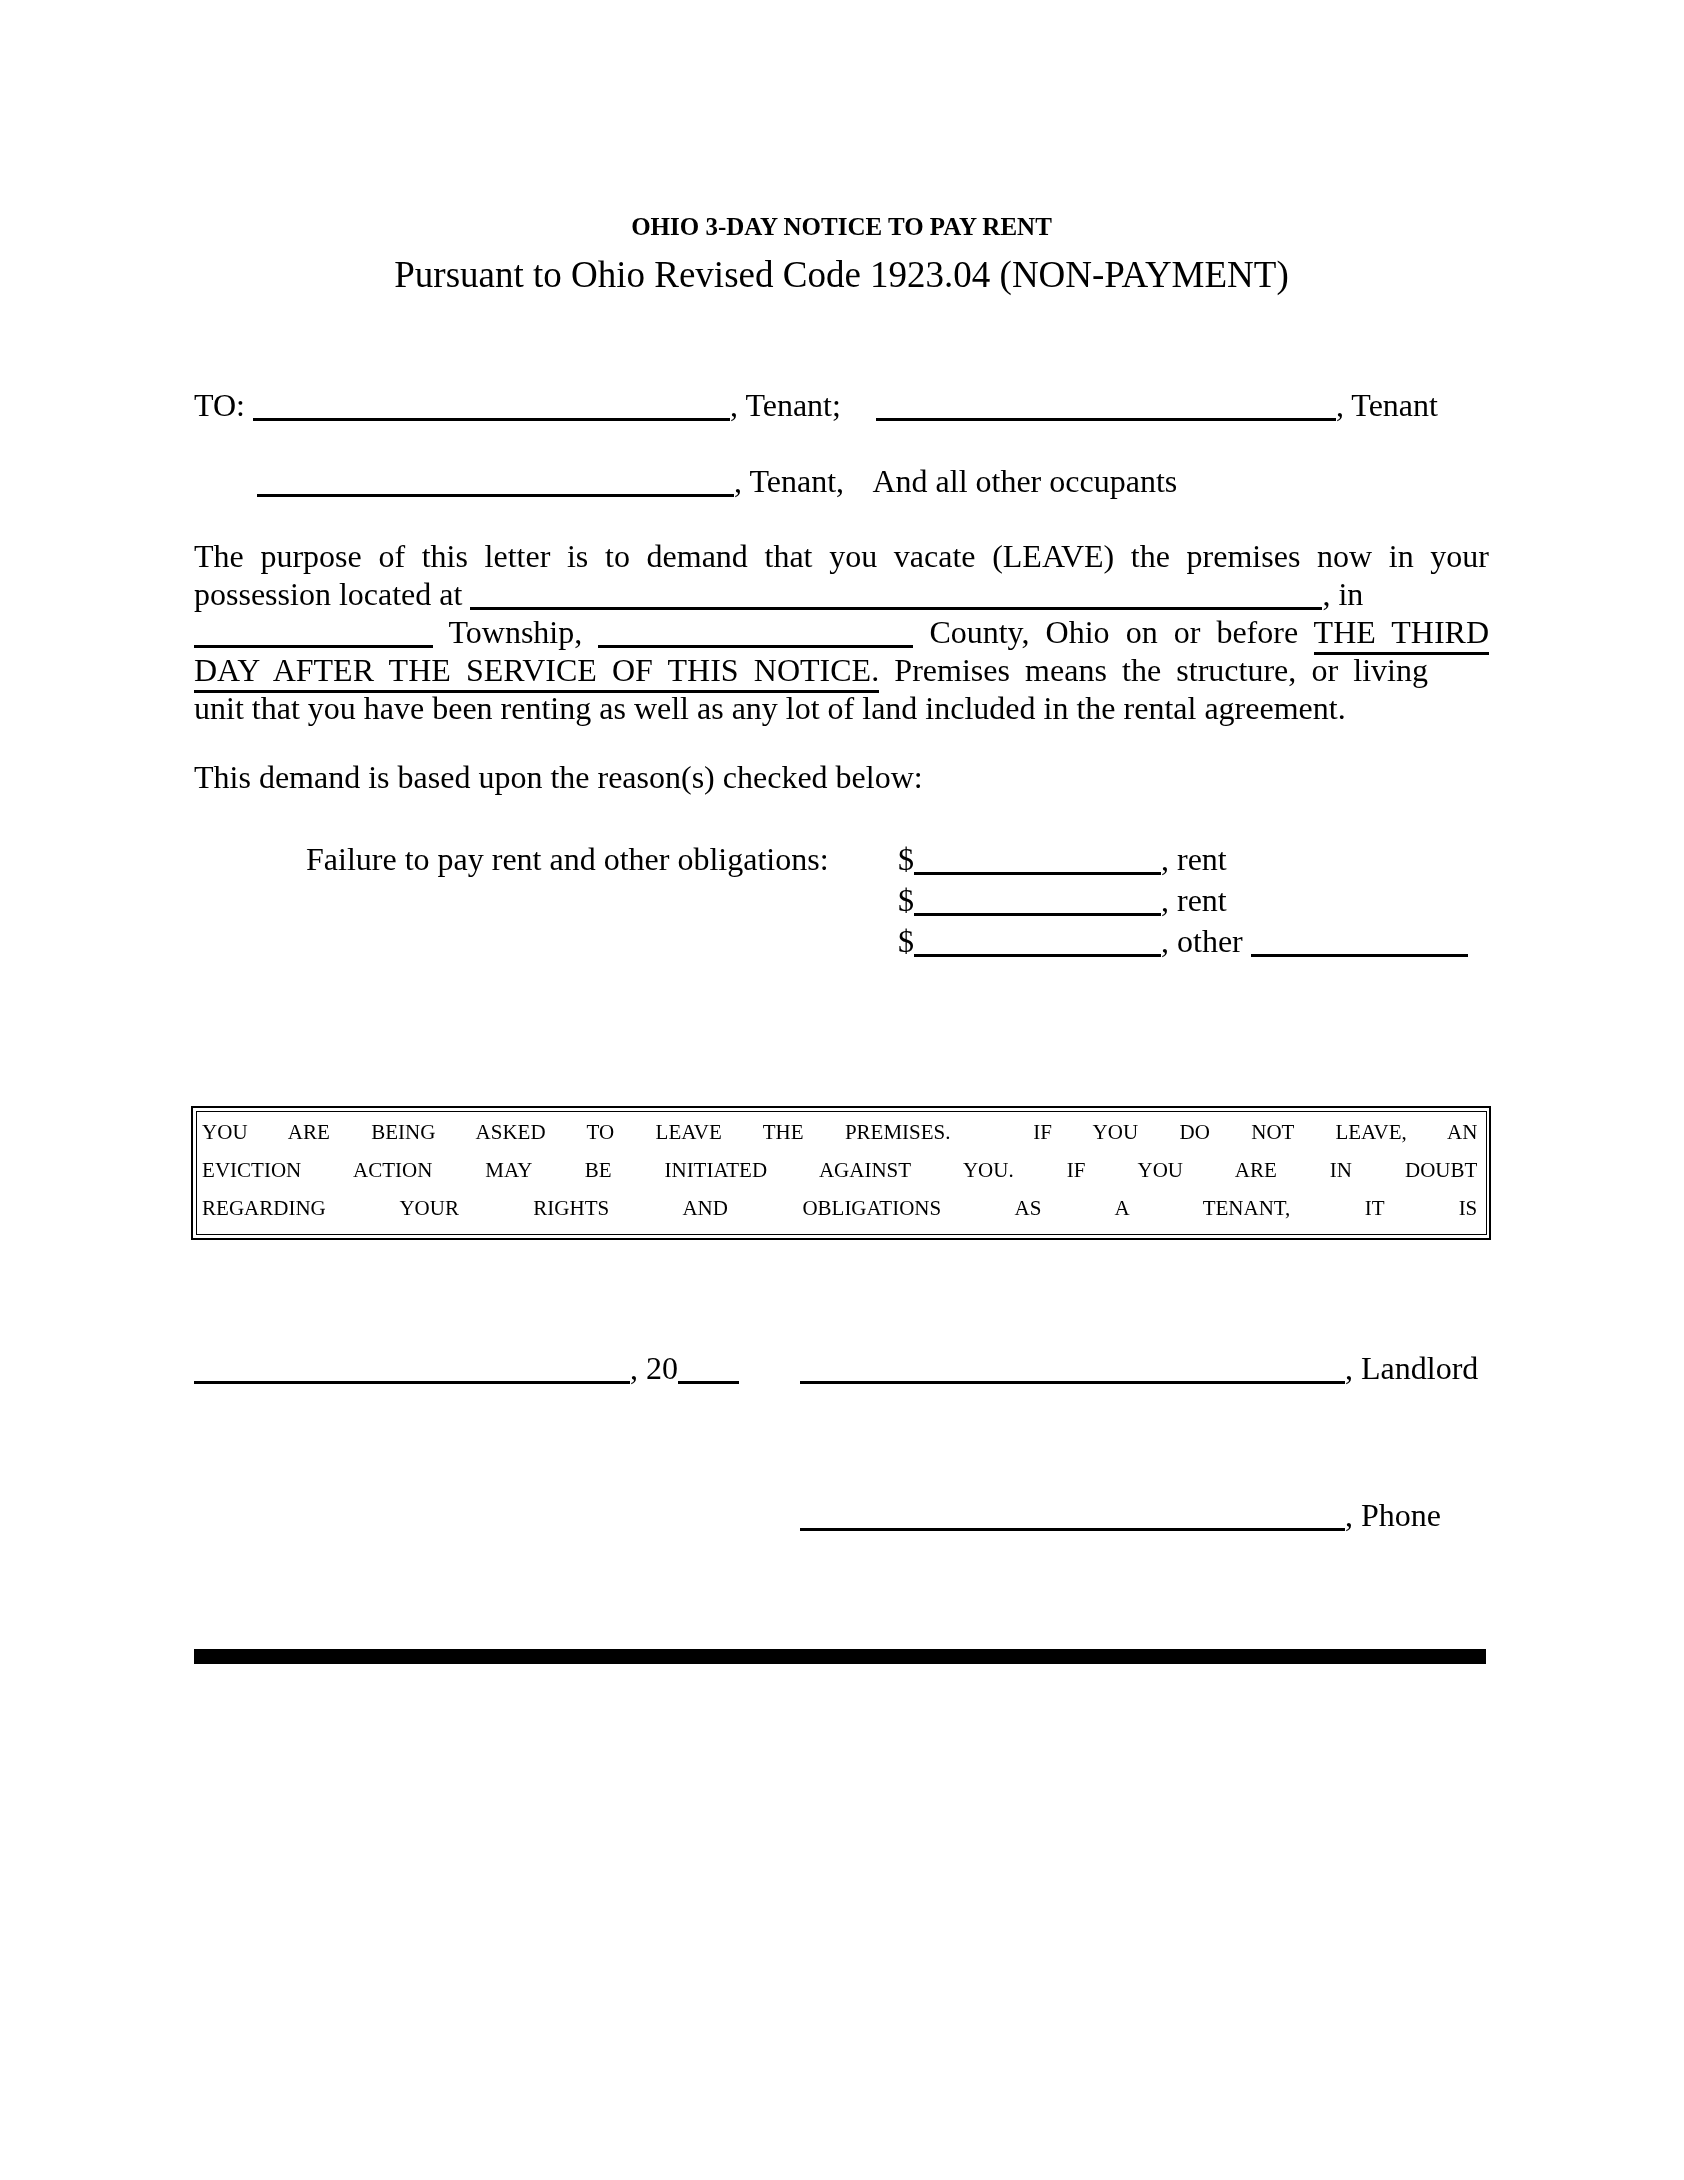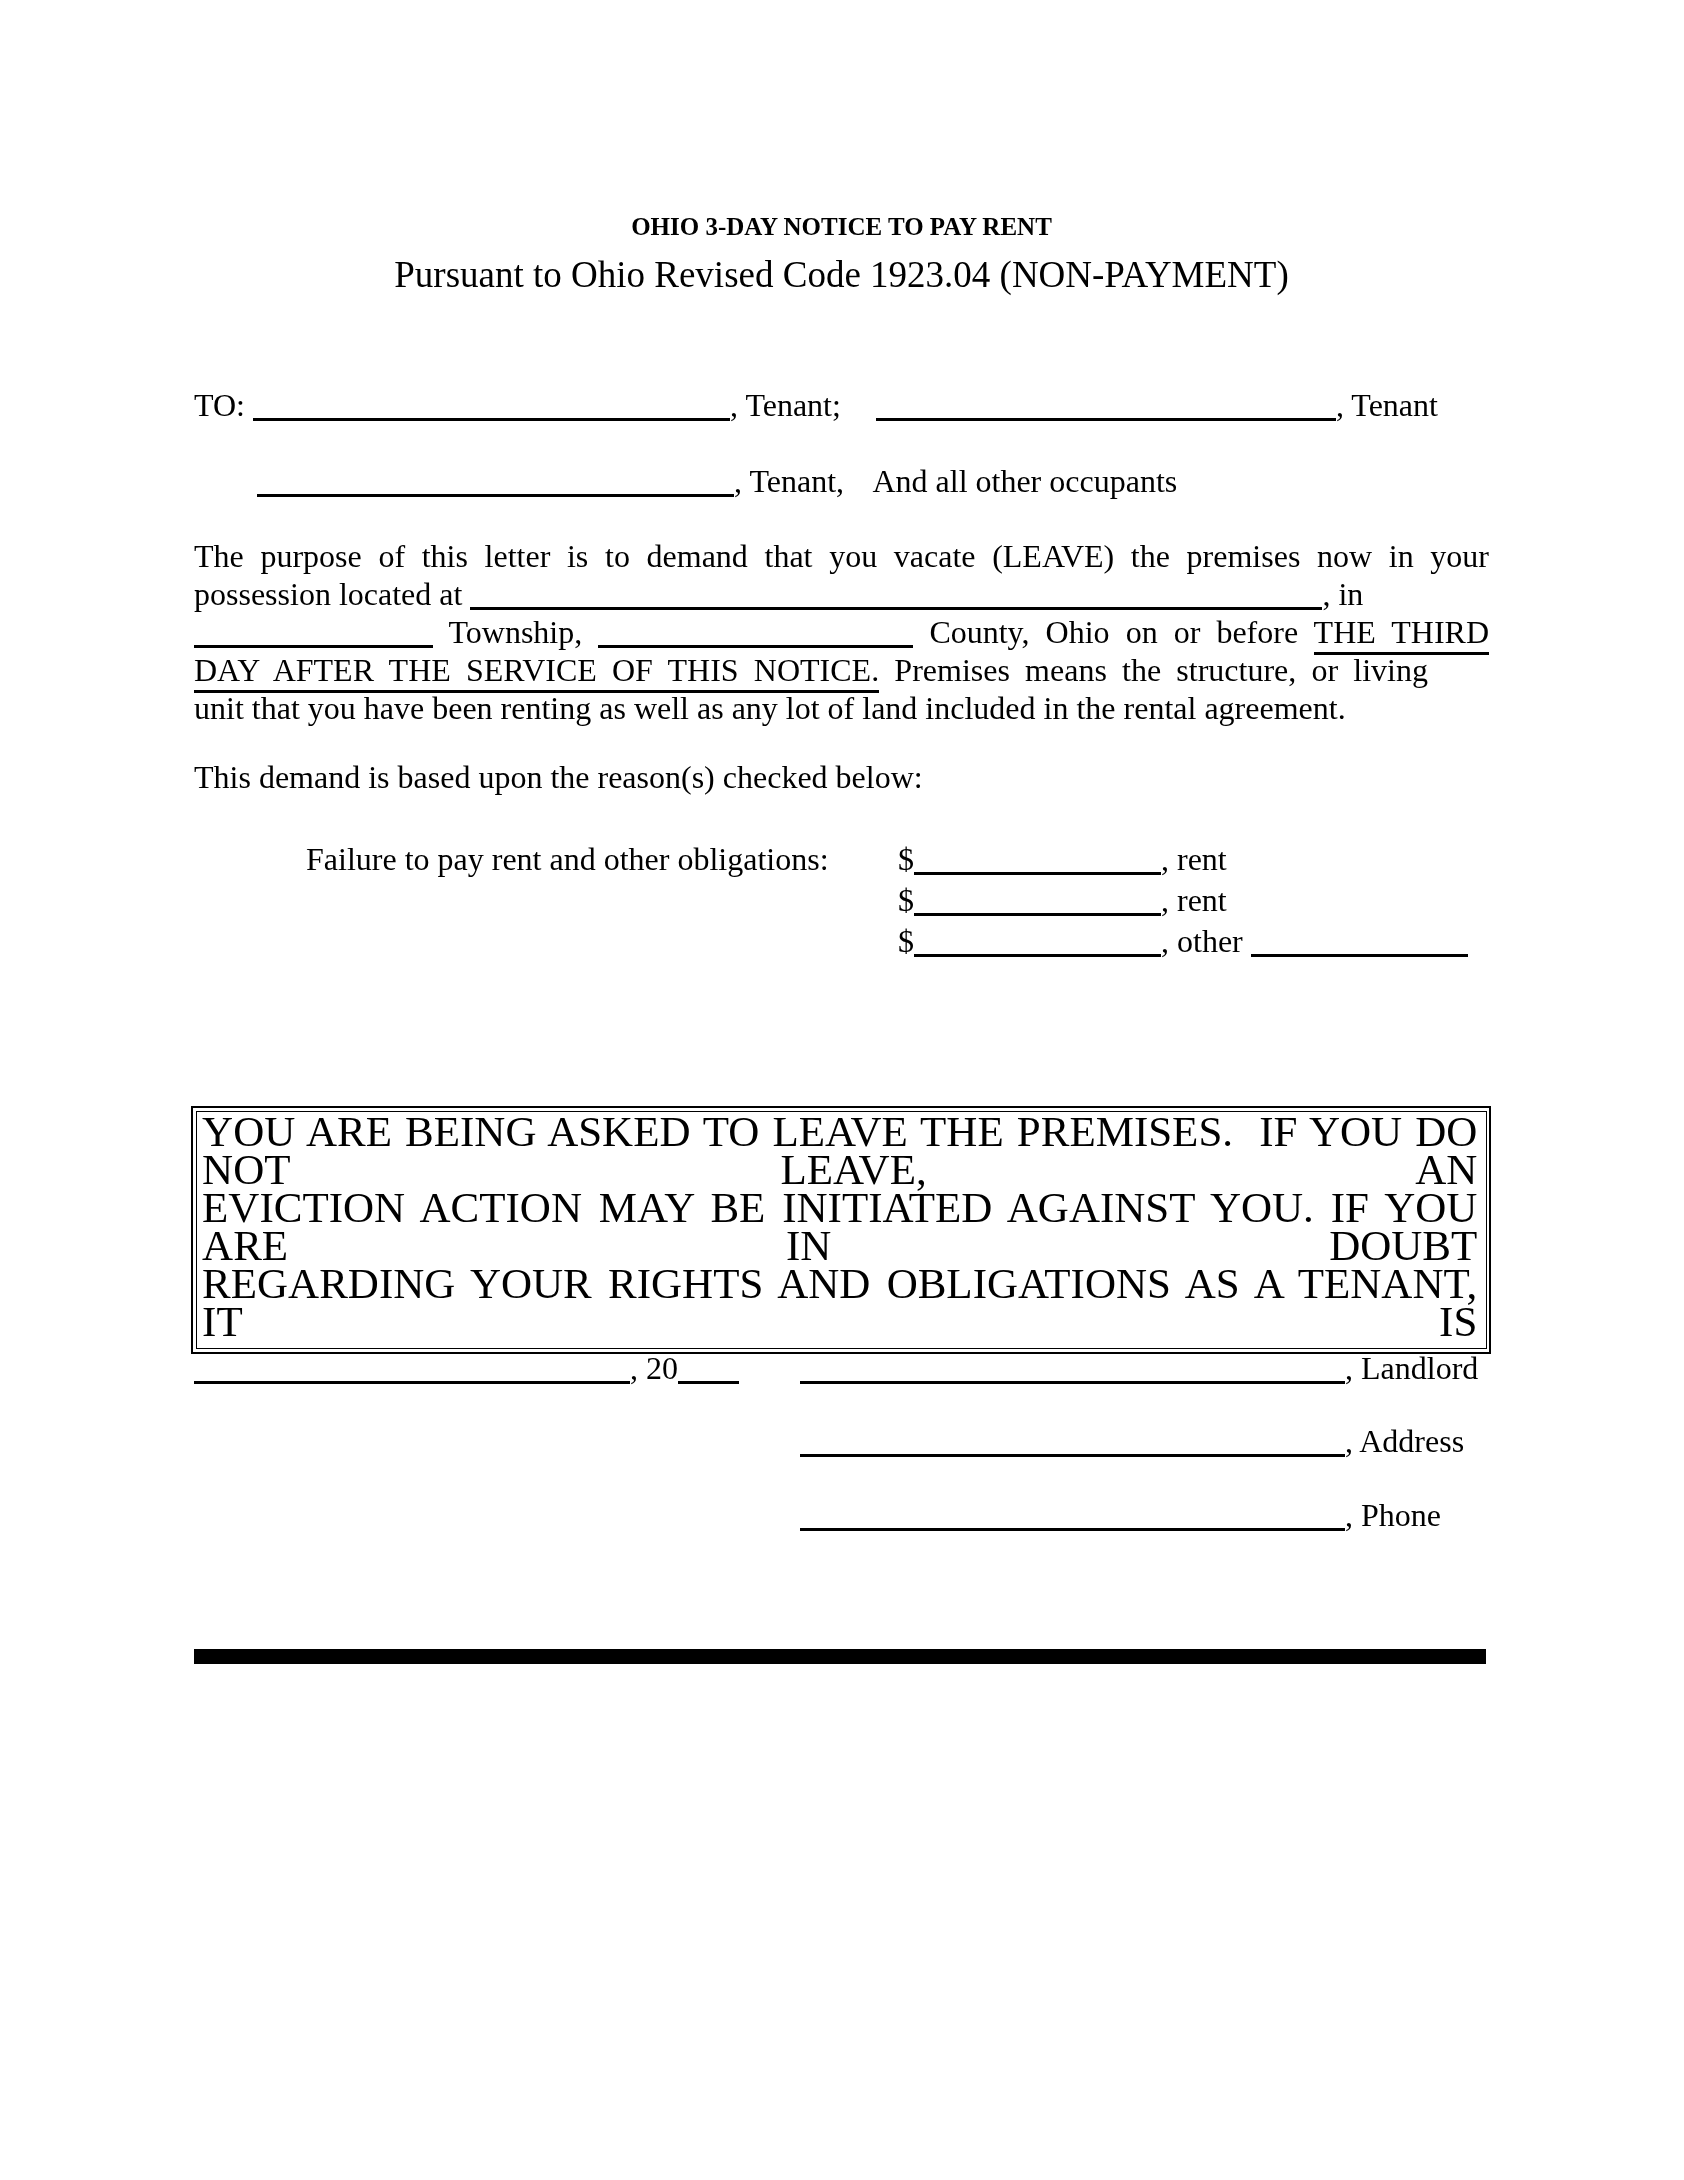--- a/index.html
+++ b/index.html
@@ -84,21 +84,21 @@
     top: 1106px;
     left: -2.6px;
     width: 1300px;
     box-sizing: border-box;
     border: 2.6px solid #000000;
     padding: 2.6px;
   }
   .warning-inner {
     border: 1.7px solid #000000;
     padding: 1.7px 8.5px 6.8px 5.1px;
-    font-size: 43px;
+    font-size: 21px;
     line-height: 38px;
   }
   .warning-inner .jline { text-align: justify; text-align-last: justify; }
 
   .sig-row { left: 0; width: 100%; height: 41px; }
   .sig-row1 { top: 1350px; }
   .sig-row2 { top: 1423px; }
   .sig-row3 { top: 1497px; }
   .sig-left { position: absolute; left: 0; top: 0; white-space: nowrap; }
   .sig-right { position: absolute; left: 606px; top: 0; white-space: nowrap; }
@@ -176,23 +176,20 @@
       <div class="jline">YOU ARE BEING ASKED TO LEAVE THE PREMISES.&nbsp; IF YOU DO NOT LEAVE, AN</div>
       <div class="jline">EVICTION ACTION MAY BE INITIATED AGAINST YOU. IF YOU ARE IN DOUBT</div>
       <div class="jline">REGARDING YOUR RIGHTS AND OBLIGATIONS AS A TENANT, IT IS</div>
     </div>
   </div>
 
   <div class="abs sig-row sig-row1">
     <span class="sig-left"><span class="blank" style="width:436px"></span><span>, 20</span><span class="blank" style="width:61px"></span></span>
     <span class="sig-right"><span class="blank" style="width:545px"></span><span>, Landlord</span></span>
   </div>
-  <div class="abs sig-row sig-row2">
-    <span class="sig-right"><span class="blank" style="width:545px"></span><span>, Address</span></span>
-  </div>
   <div class="abs sig-row sig-row3">
     <span class="sig-right"><span class="blank" style="width:545px"></span><span>, Phone</span></span>
   </div>
 
   <div class="bottom-bar"></div>
 
 </div>
 
 
 </body></html>

